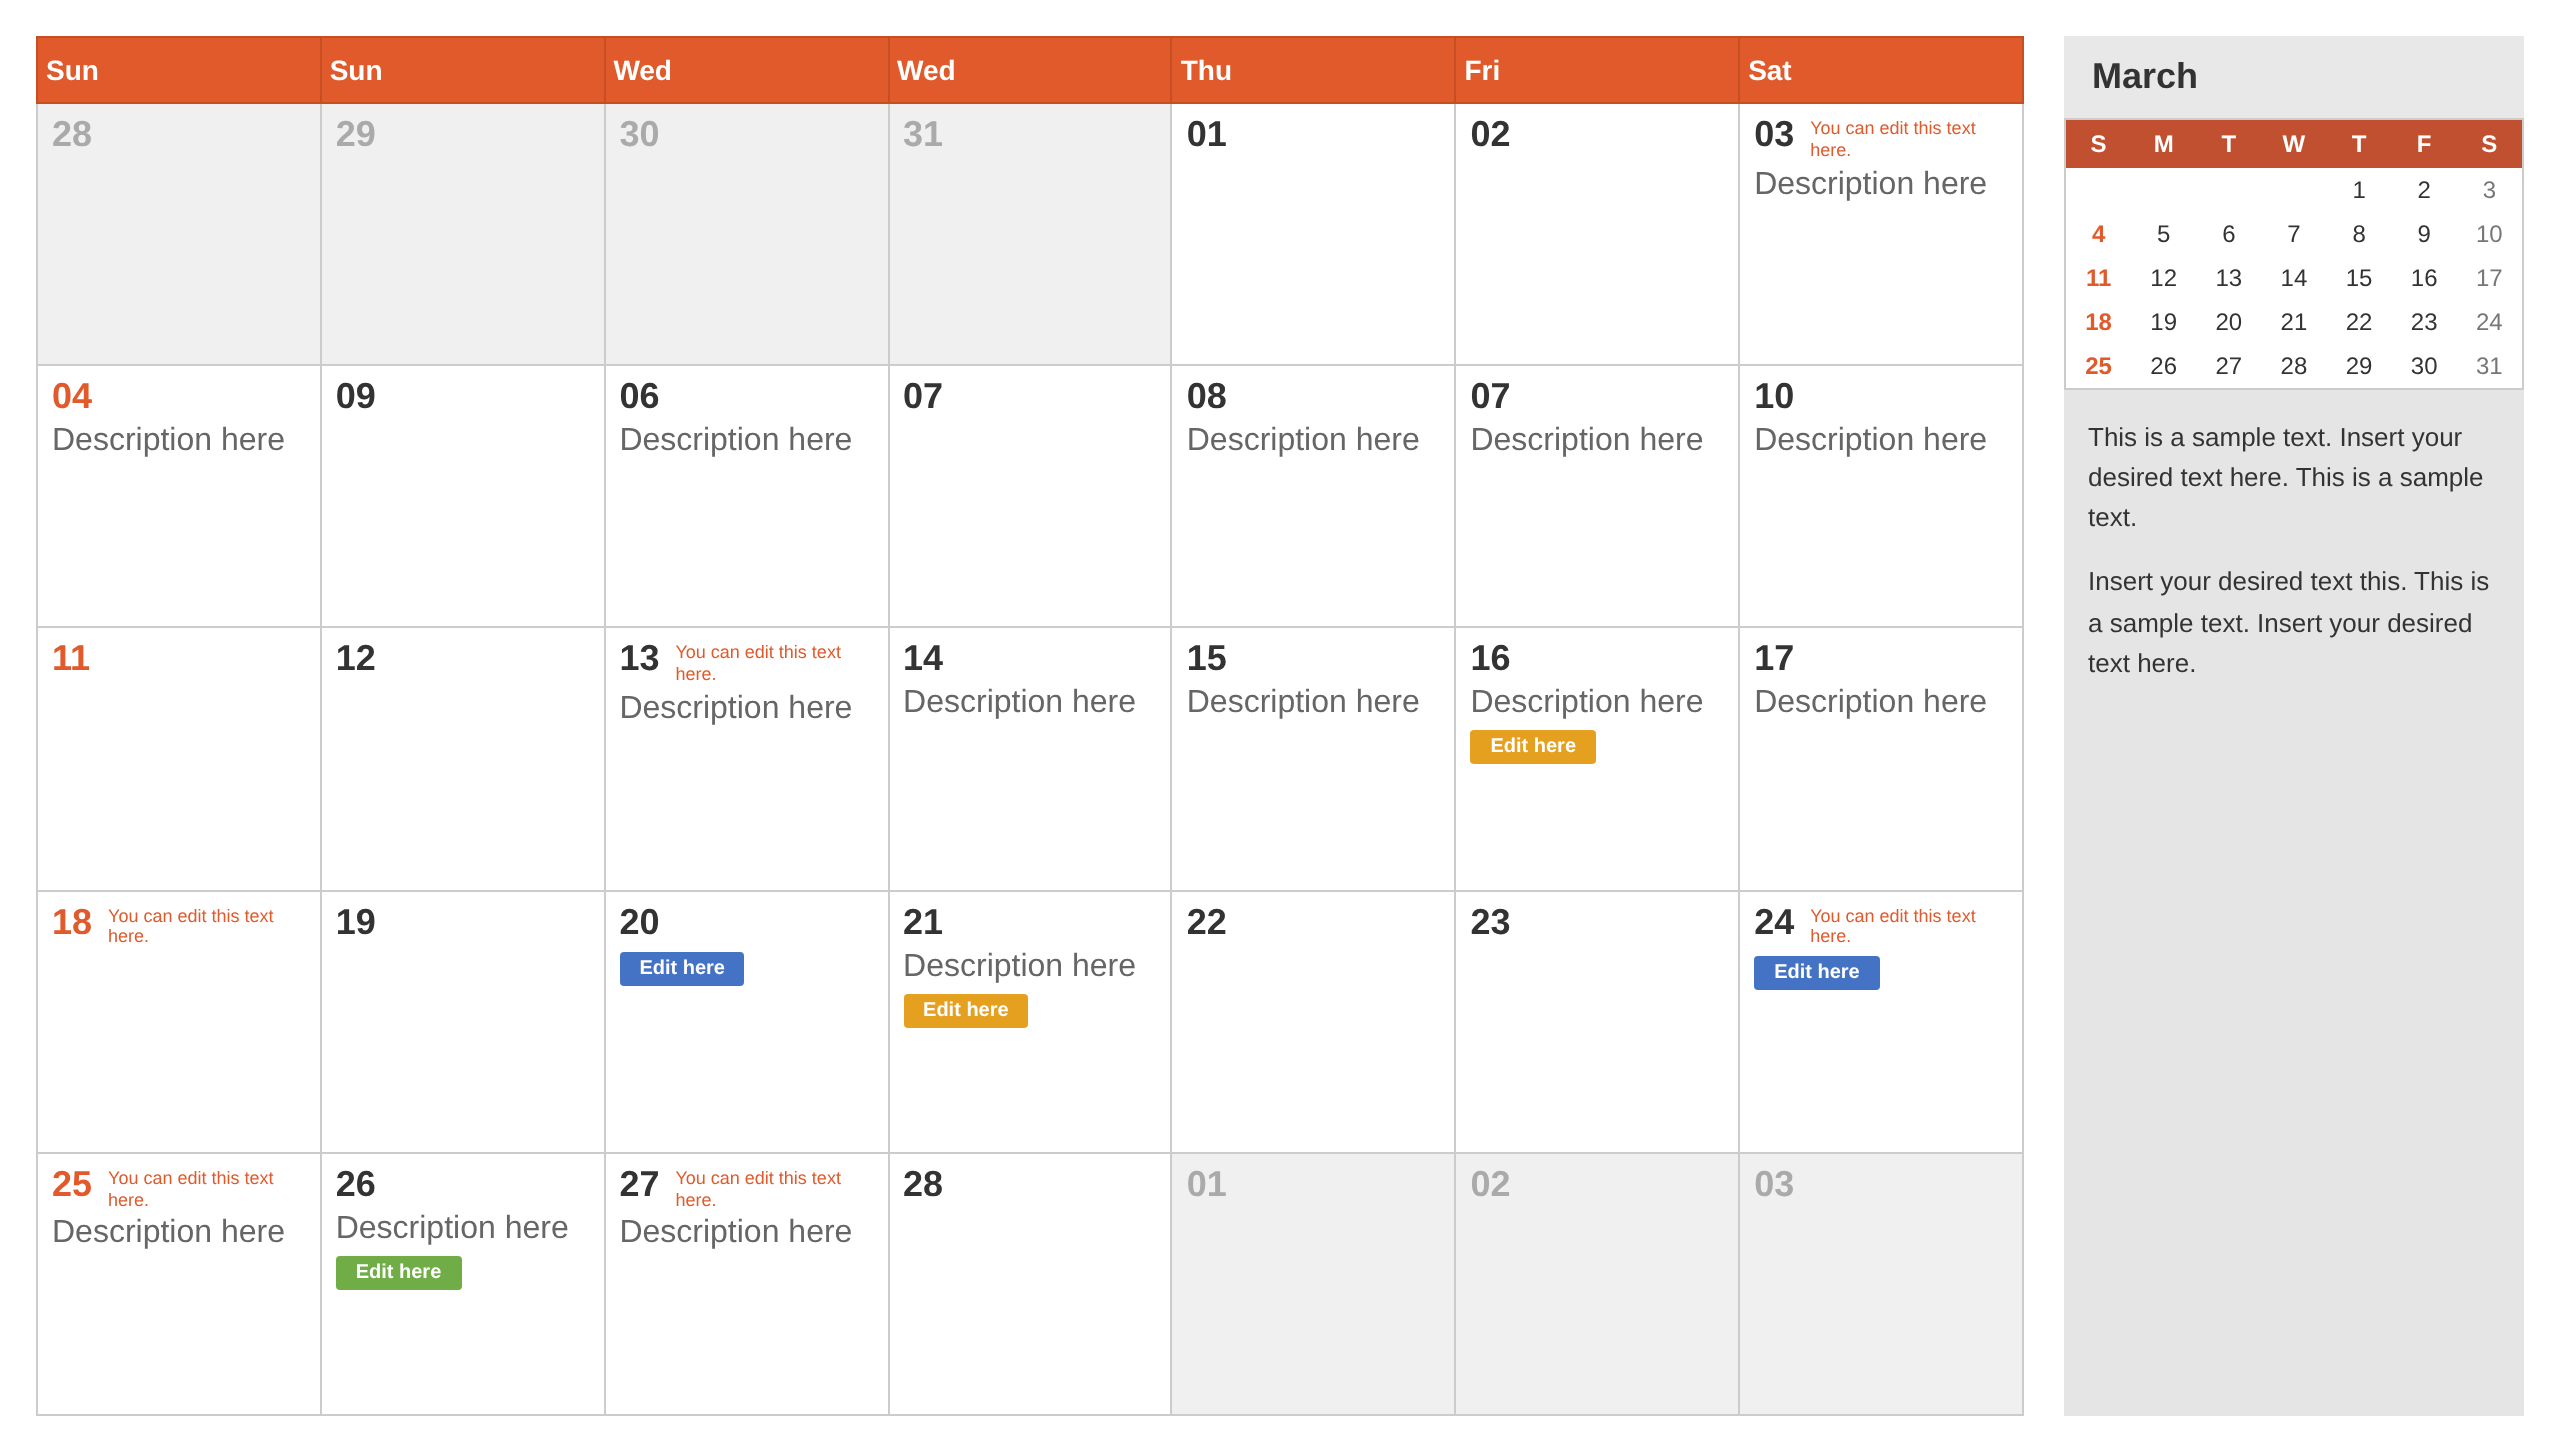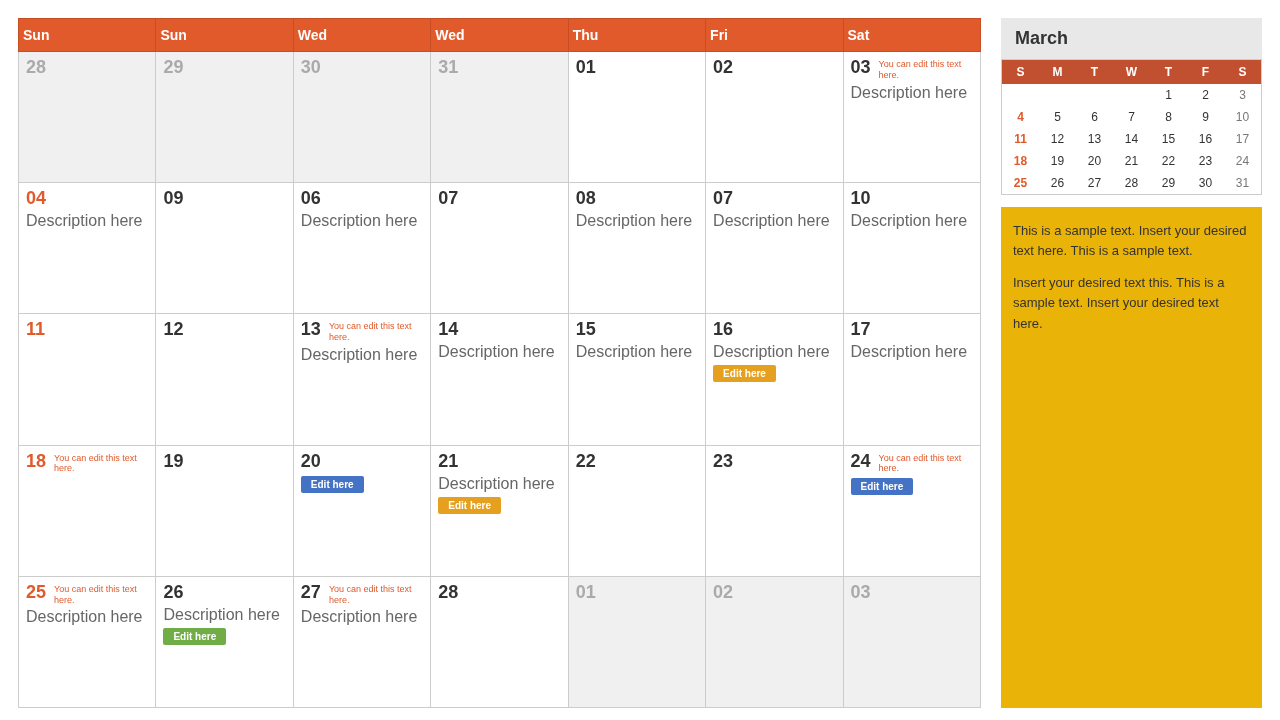--- a/index.html
+++ b/index.html
@@ -114,21 +114,21 @@
     }
     .day-top .edit-label {
       font-size: 9px;
       color: #e05a2b;
       line-height: 1.2;
       margin-top: 2px;
     }
 
     
     #side-panel {
-      width: 261px;
+      width: 230px;
       display: flex;
       flex-direction: column;
       gap: 0;
     }
 
     #mini-cal-header {
       background: #e8e8e8;
       padding: 10px 14px;
       font-size: 18px;
       font-weight: 700;
@@ -159,24 +159,24 @@
       font-size: 12px;
       color: #333;
       padding: 4px 2px;
       border: none;
     }
     .mini-cal-table tbody td.empty { color: #aaa; }
     .mini-cal-table tbody td:first-child { color: #e05a2b; font-weight: 600; }
     .mini-cal-table tbody td:last-child { color: #777; }
 
     #side-text-box {
-      background: #eab308;
+      background: #e5e5e5;
       padding: 14px 12px;
       flex: 1;
-      margin-top: 12px;
+      margin-top: 0;
     }
     #side-text-box p {
       font-size: 13px;
       color: #333;
       line-height: 1.55;
       margin-bottom: 12px;
     }
     #side-text-box p:last-child { margin-bottom: 0; }
   </style>
 </head>

